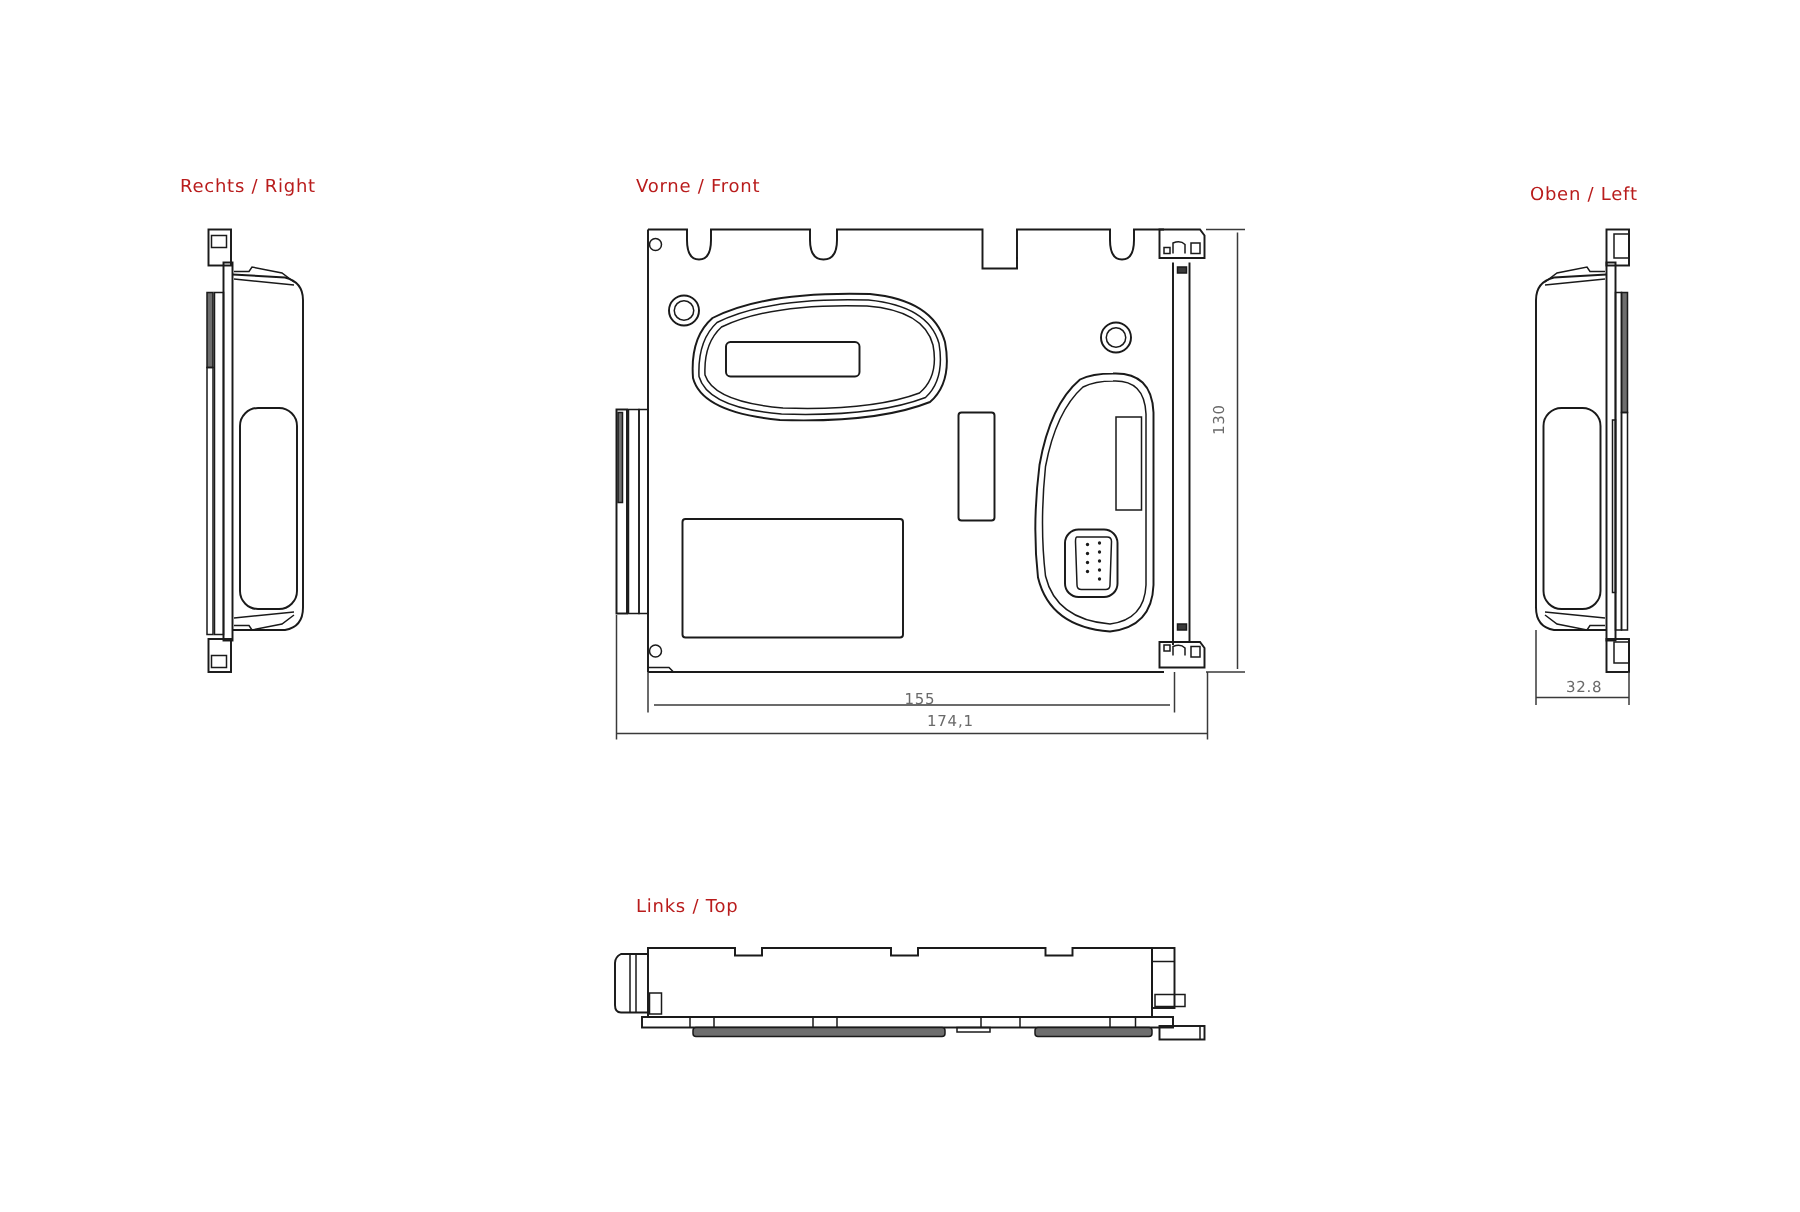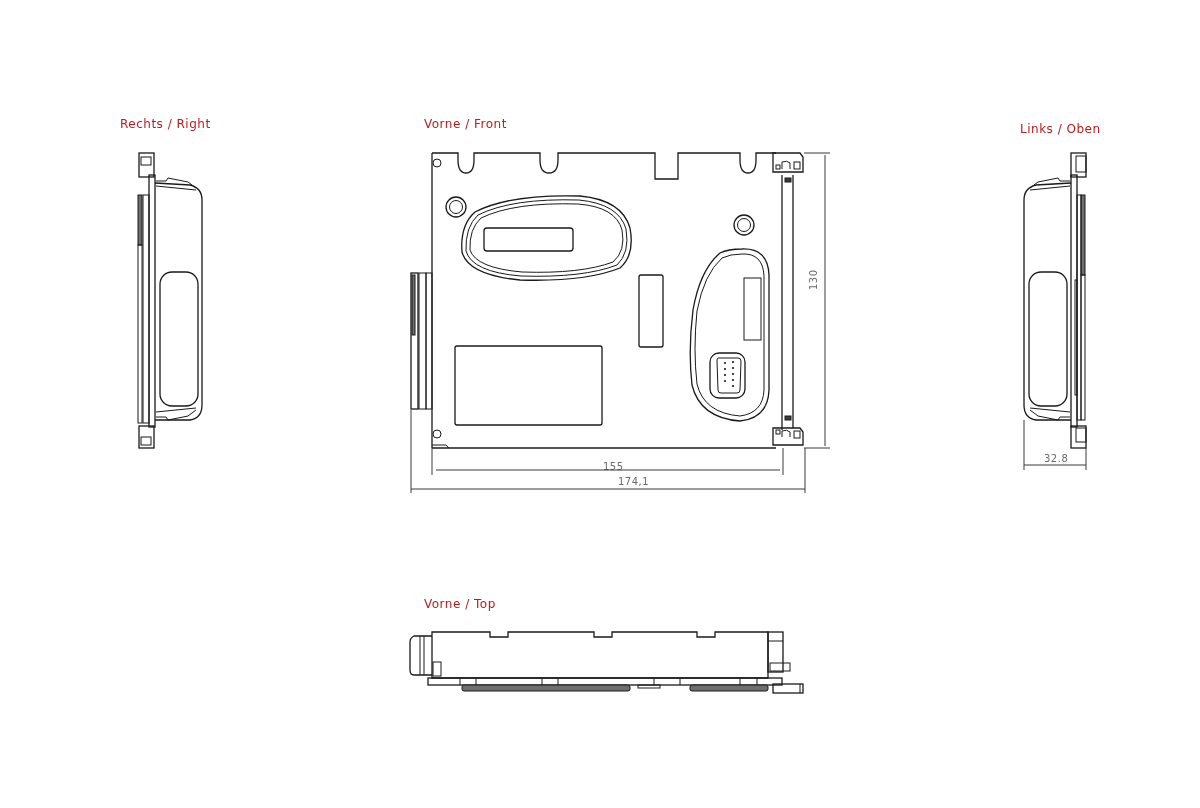--- a/index.html
+++ b/index.html
@@ -15,22 +15,22 @@
   .dim { fill: none; stroke: #3a3a3a; stroke-width: 1; }
   .dark { fill: #3a3a3a; stroke: #1a1a1a; stroke-width: 1; }
   .gray { fill: #6e6e6e; stroke: #1a1a1a; stroke-width: 1; }
   .dot { fill: #1a1a1a; }
 </style>
 </head>
 <body>
 
 <div class="view-label" style="left:120px; top:117px;">Rechts  /  Right</div>
 <div class="view-label" style="left:424px; top:117px;">Vorne  /  Front</div>
-<div class="view-label" style="left:1020px; top:122px;">Links  /  Oben</div>
-<div class="view-label" style="left:424px; top:597px;">Vorne  /  Top</div>
+<div class="view-label" style="left:1020px; top:122px;">Oben  /  Left</div>
+<div class="view-label" style="left:424px; top:597px;">Links  /  Top</div>
 
 <div class="dim-label" style="left:603px; top:461px;">155</div>
 <div class="dim-label" style="left:618px; top:476px;">174,1</div>
 <div class="dim-label" style="left:808px; top:290px; transform: rotate(-90deg); transform-origin: left top;">130</div>
 <div class="dim-label" style="left:1044px; top:453px;">32.8</div>
 
 <svg width="1200" height="808" viewBox="0 0 1200 808">
 
   <g>
 

